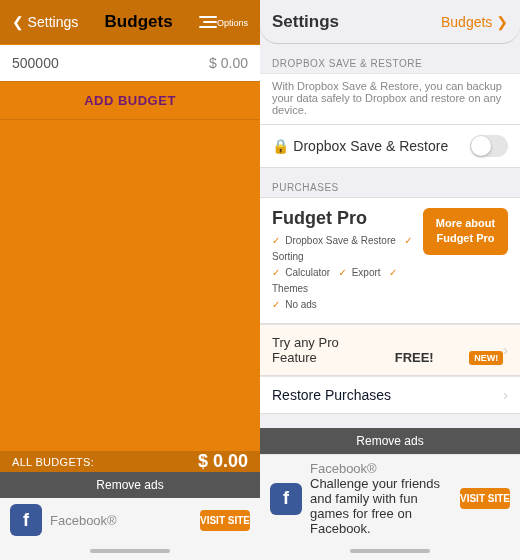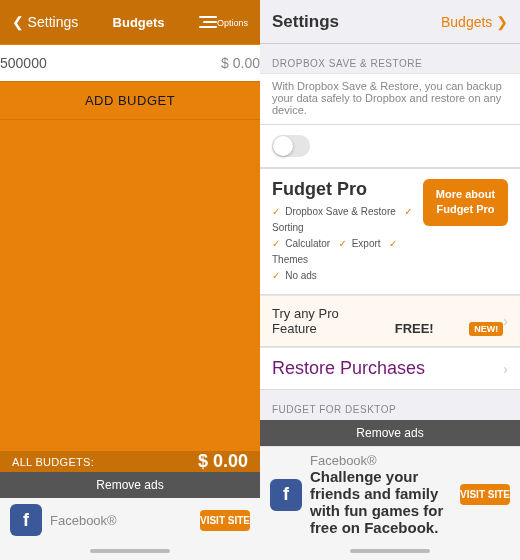--- a/index.html
+++ b/index.html
@@ -21,22 +21,22 @@
       justify-content: space-between;
       padding: 10px 12px;
       min-height: 44px;
     }
     .left-header .back-arrow {
       color: #fff;
       font-size: 14px;
       font-weight: 500;
     }
     .left-header .title {
-      color: #ffffff;
-      font-size: 13px;
+      color: #000000;
+      font-size: 17px;
       font-weight: 600;
       text-align: right;
     }
     .left-header .options-btn {
       display: flex;
       flex-direction: column;
       gap: 3px;
       align-items: flex-end;
     }
     .options-btn span {
@@ -53,33 +53,33 @@
       font-size: 9px;
       text-align: right;
       margin-top: 1px;
     }
 
     .budget-row {
       background: #fff;
       display: flex;
       justify-content: space-between;
       align-items: center;
-      padding: 10px 0;
+      padding: 10px 12px;
       margin-top: 1px;
     }
     .budget-row .budget-name { color: #555; font-size: 14px; }
     .budget-row .budget-amount { color: #888; font-size: 14px; }
 
     .add-budget-btn {
       background: #E8810A;
-      color: #0f172a;
+      color: #701a75;
       text-align: center;
       padding: 11px;
       font-size: 13px;
-      font-weight: 400;
+      font-weight: 700;
       letter-spacing: 0.5px;
       border-top: 1px solid #d07208;
       border-bottom: 1px solid #d07208;
       cursor: pointer;
     }
 
     .left-spacer { flex: 1; }
 
     .left-footer {
       background: #C87008;
@@ -114,21 +114,21 @@
       display: flex;
       align-items: center;
       justify-content: center;
       color: #fff;
       font-size: 18px;
       font-weight: 900;
       flex-shrink: 0;
     }
     .fb-text { flex: 1; }
     .fb-text .fb-label { font-size: 13px; color: #888; }
-    .fb-text .fb-title { font-size: 15px; color: #333; font-weight: 700; }
+    .fb-text .fb-title { font-size: 13px; color: #333; font-weight: 400; }
     .visit-site-btn {
       background: #E8810A;
       color: #fff;
       font-size: 10px;
       font-weight: 700;
       padding: 5px 0;
       border-radius: 4px;
       cursor: pointer;
       white-space: nowrap;
     }
@@ -156,20 +156,21 @@
       overflow: hidden;
     }
     .right-header {
       background: #EFEFF4;
       display: flex;
       align-items: center;
       justify-content: space-between;
       padding: 10px 12px;
       min-height: 44px;
       border-bottom: 1px solid #ccc;
+      border-radius: 18px;
     }
     .right-header .r-title { color: #333; font-size: 17px; font-weight: 600; }
     .right-header .r-budgets { color: #E8810A; font-size: 14px; font-weight: 500; display: flex; align-items: center; gap: 2px; }
 
     .right-content { flex: 1; overflow-y: auto; }
 
     .section-header {
       padding: 14px 12px 4px;
       font-size: 10px;
       color: #888;
@@ -283,21 +284,21 @@
 
     .restore-row {
       background: #fff;
       display: flex;
       align-items: center;
       justify-content: space-between;
       padding: 10px 12px;
       border-top: 1px solid #e5e5e5;
       border-bottom: 1px solid #ddd;
     }
-    .restore-label { font-size: 18px; color: #701a75; }
+    .restore-label { font-size: 14px; color: #0f172a; }
 
     .right-ad-bar {
       background: #555;
       padding: 6px 12px;
       text-align: center;
       color: #fff;
       font-size: 12px;
       cursor: pointer;
       flex-shrink: 0;
     }
@@ -369,26 +370,28 @@
     <span class="r-title">Settings</span>
     <span class="r-budgets">Budgets ❯</span>
   </div>
 
   <div class="right-content">
 
     <div class="section-header">DROPBOX SAVE &amp; RESTORE</div>
     <div class="settings-desc">With Dropbox Save &amp; Restore, you can backup your data safely to Dropbox and restore on any device.</div>
     <div class="settings-card">
       <div class="setting-row">
+        <span class="row-label">🔒 Dropbox Save &amp; Restore</span>
         <div class="toggle">
           <div class="toggle-knob"></div>
         </div>
       </div>
     </div>
 
+    <div class="section-header">PURCHASES</div>
     <div class="purchases-card">
       <div class="purchases-left">
         <div class="purchases-title-row">
           <span class="fudget-pro-title">Fudget Pro</span>
         </div>
         <div class="feature-list">
           <span class="check">✓</span> Dropbox Save &amp; Restore &nbsp;
           <span class="check">✓</span> Sorting<br>
           <span class="check">✓</span> Calculator &nbsp;
           <span class="check">✓</span> Export &nbsp;

